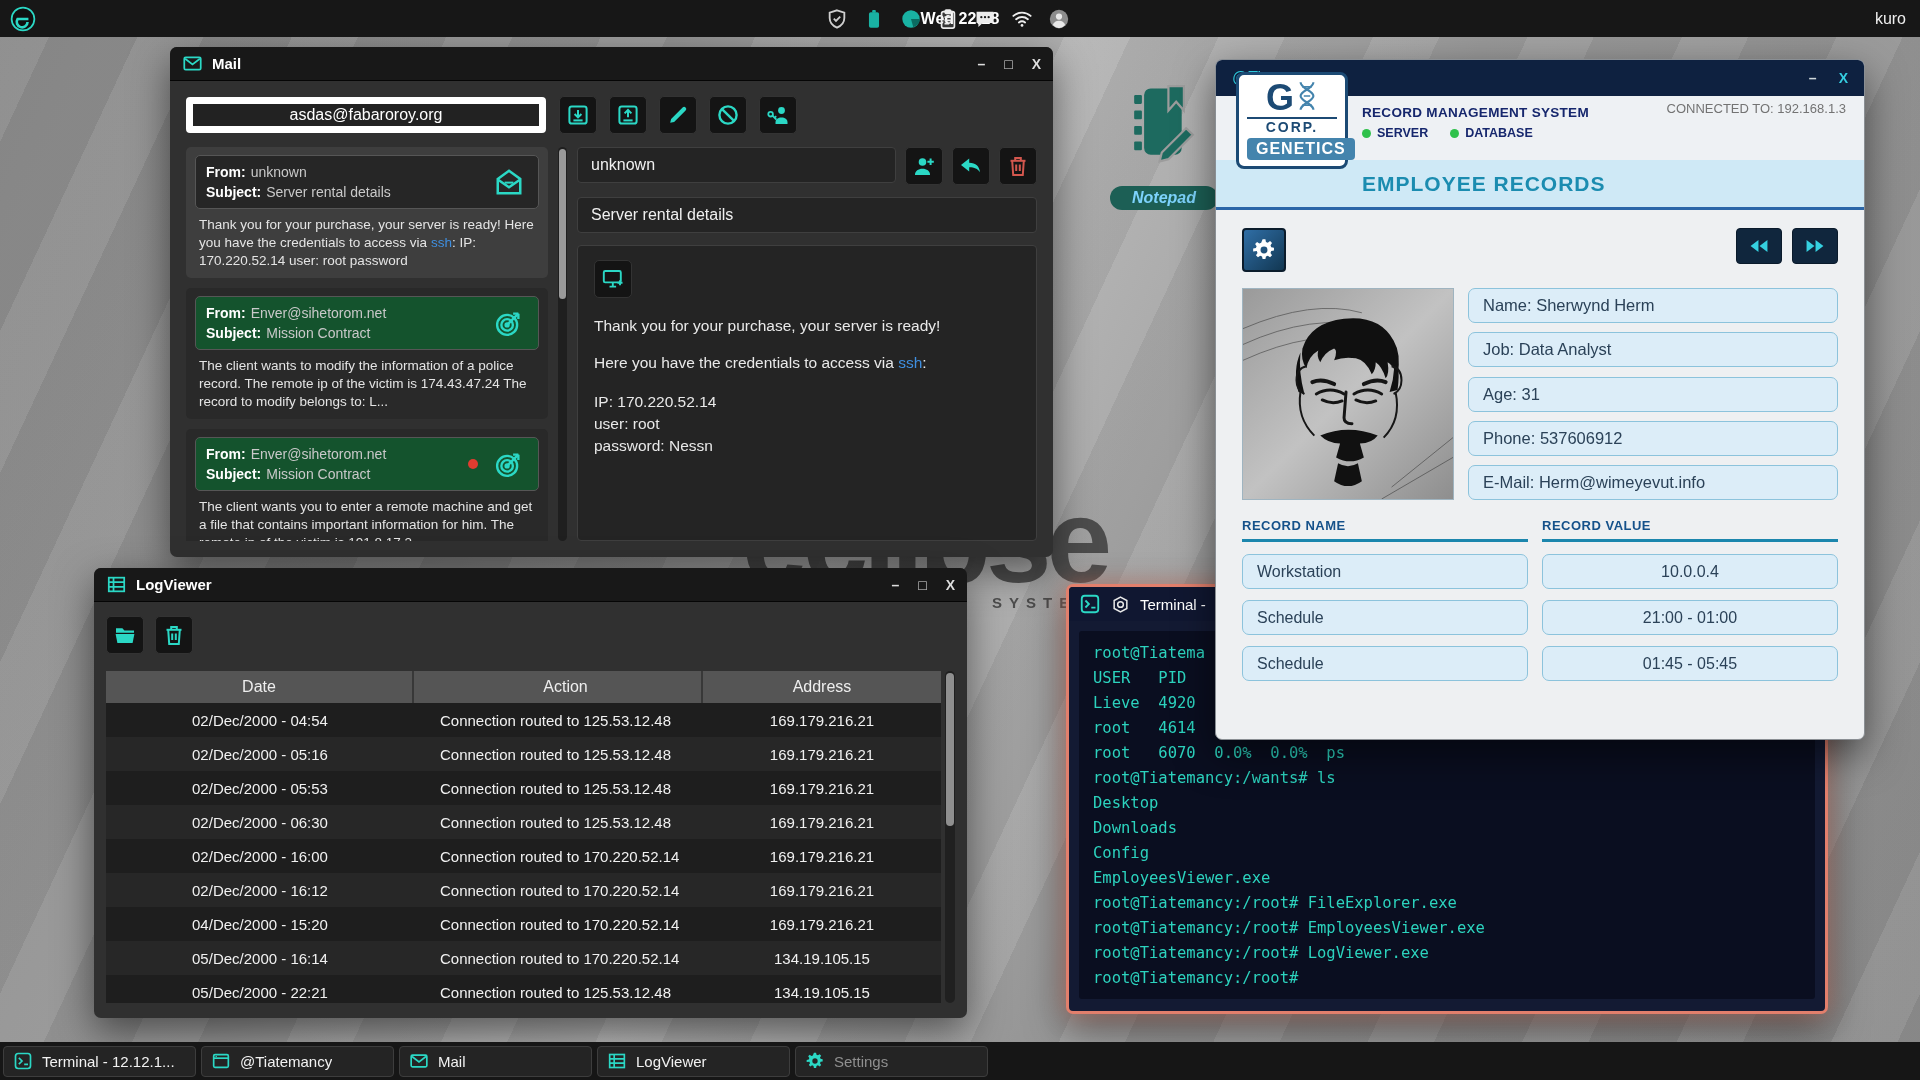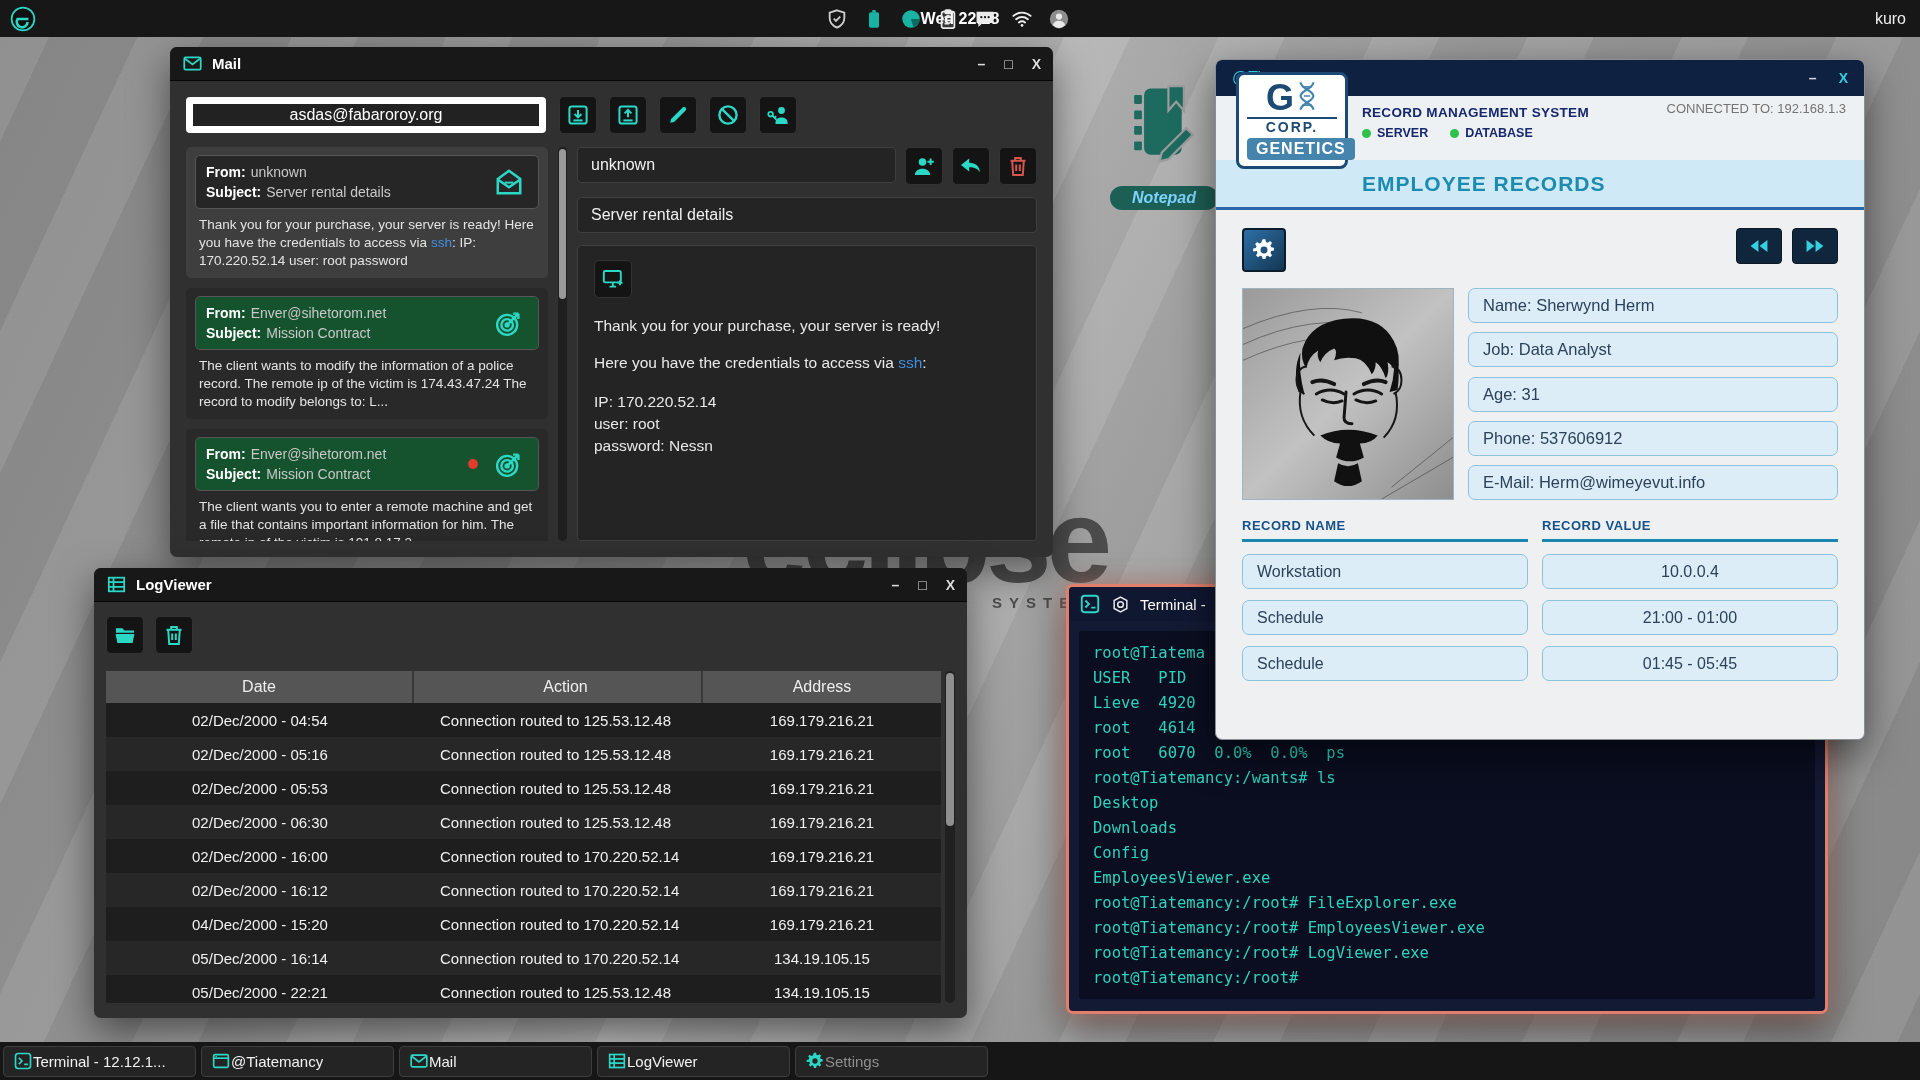--- a/index.html
+++ b/index.html
@@ -143,21 +143,21 @@
   .rc-chead{color:#15518a;font-weight:bold;font-size:13px;letter-spacing:.5px;padding-bottom:6px;
     border-bottom:3px solid #1b86ad;margin-bottom:12px;}
   .rc-rows{display:flex;flex-direction:column;gap:11px;}
   .rcell{height:35px;background:#dcedf8;border:1.5px solid #8cc3dc;border-radius:7px;color:#2b4258;
     font-size:16px;display:flex;align-items:center;padding:0 14px;}
   .rcell.center{justify-content:center;}
   
   .taskbar{position:absolute;left:0;bottom:0;width:1920px;height:38px;background:#161616;z-index:60;
     display:flex;align-items:center;gap:5px;padding:0 3px;}
   .tb-item{width:193px;height:31px;background:#242424;border:1px solid #3d3d3d;border-radius:4px;
-    display:flex;align-items:center;padding:0 9px;}
+    display:flex;align-items:center;gap:9px;padding:0 9px;}
   .tb-item .wicon{width:20px;height:20px;color:#2bd8c5;display:inline-flex;flex-shrink:0;}
   .tb-item .wicon svg{width:100%;height:100%;}
   .tb-item .lbl{color:#f2f2f2;font-size:15px;white-space:nowrap;overflow:hidden;}
   .tb-item.muted .lbl{color:#8f8f8f;}
 </style>
 </head>
 <body>
 
 <div class="topbar">
   <span class="logo"><svg viewBox="0 0 24 24">

